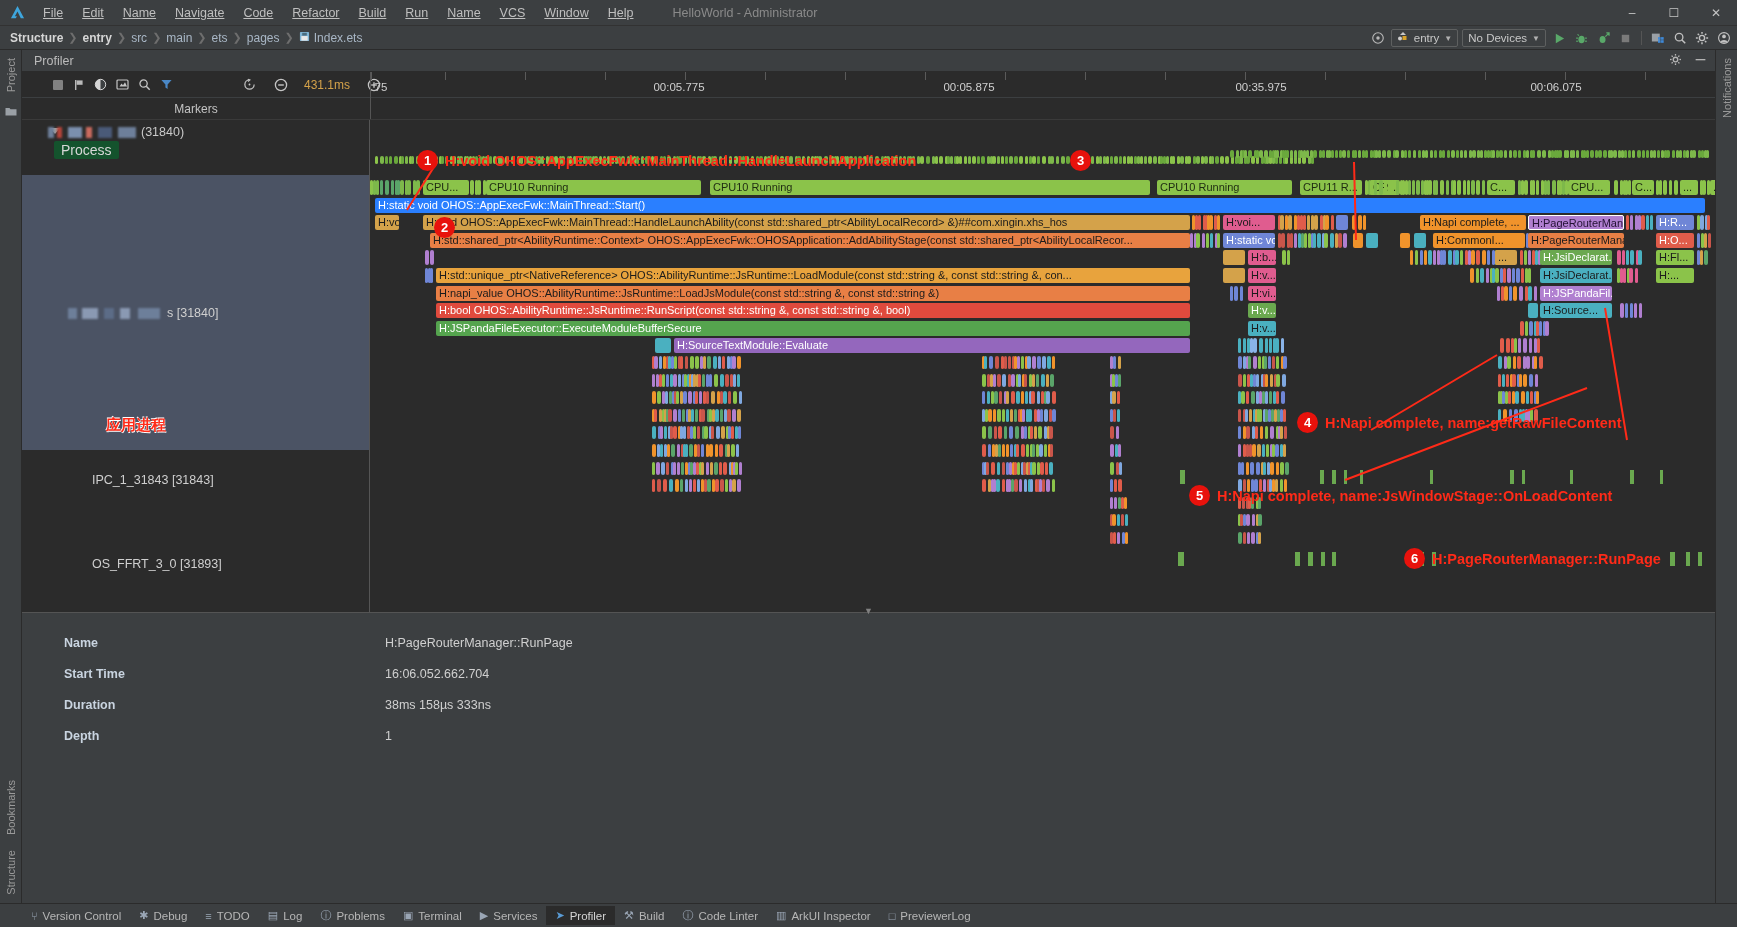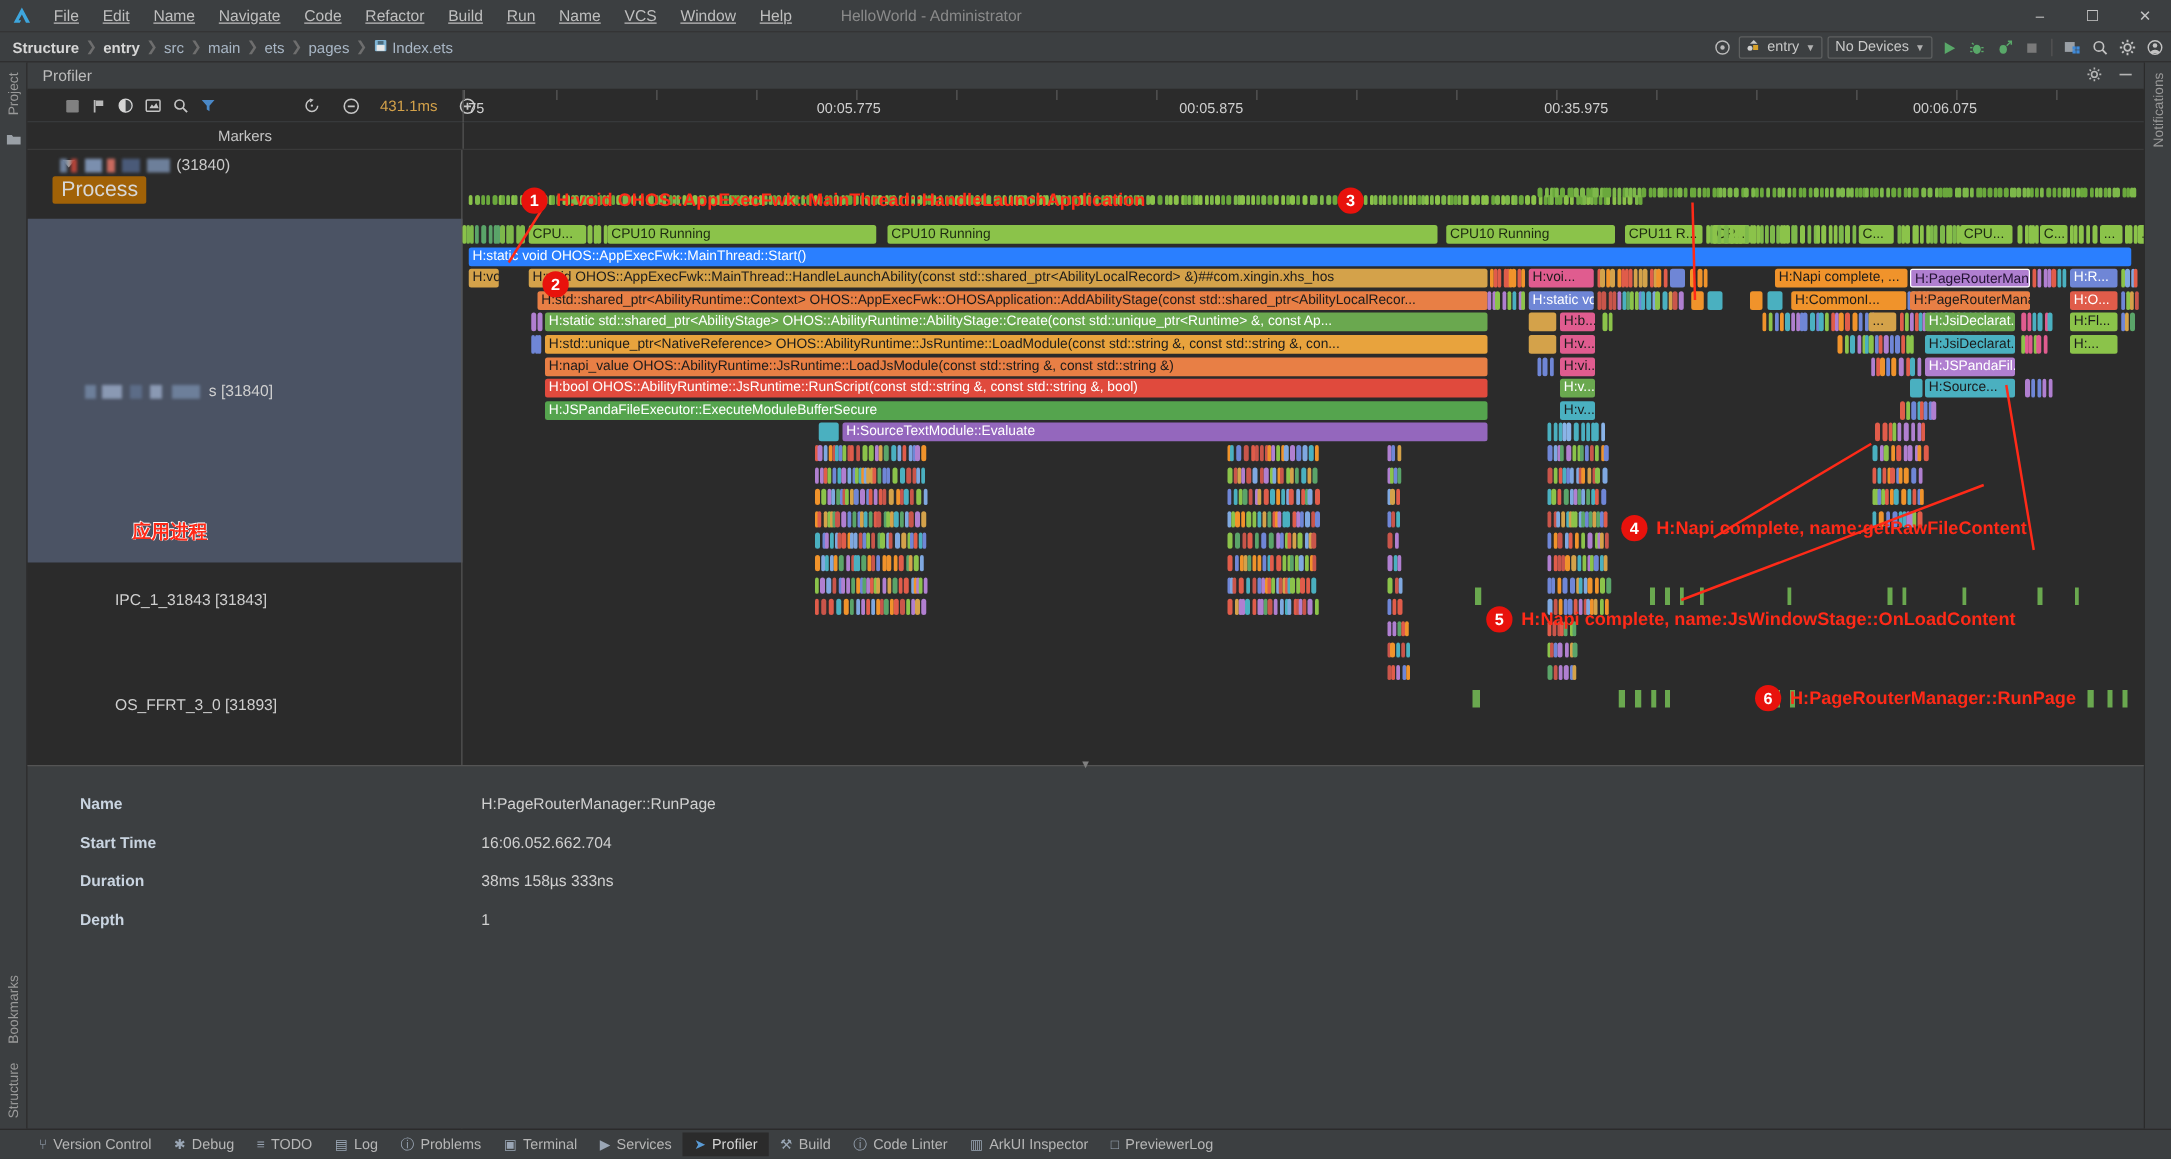--- a/index.html
+++ b/index.html
@@ -124,22 +124,22 @@
   }
   .tri{ position:absolute; left:28px; top:8px; width:0;height:0;
         border-left:5px solid transparent;border-right:5px solid transparent;border-top:6px solid #a0a0a0;}
   .blurname{ display:inline-block; height:11px; width:88px;
       background:
         linear-gradient(90deg,#6d7f9a 0 6px,transparent 6px 9px,#b4443a 9px 14px,transparent 14px 20px,
         #7b8fae 20px 34px,transparent 34px 38px,#c96a5e 38px 44px,transparent 44px 50px,
         #4a5a78 50px 64px,transparent 64px 70px,#6d7f9a 70px 88px);
       filter:blur(1.1px); vertical-align:middle; }
   .proc-tag{
-    position:absolute; left:20px; top:21px; background:#a16207; color:#d7d7d7;
-    font-size:17px; padding:1px 7px; border-radius:2px;
+    position:absolute; left:32px; top:21px; background:#14532d; color:#d7d7d7;
+    font-size:14px; padding:1px 7px; border-radius:2px;
   }
   .cn-label{
     position:absolute; left:84px; top:296px; color:#ff2a18; font-weight:bold; font-size:15px;
     text-shadow:0.6px 0.6px 0 #ffffff, -0.6px -0.6px 0 #ffffff;
   }
   .selbg{ position:absolute; left:0; width:348px; background:#4b5364; }
   .thread-blur{
     position:absolute; left:46px; height:11px; width:92px;
     background:
       linear-gradient(90deg,#6d7f9a 0 9px,transparent 9px 14px,#8a99b3 14px 30px,transparent 30px 36px,
@@ -1044,21 +1044,20 @@
           <div class="blk" style="left: 1159px; top: 112.8px; width: 4px; height: 15px; background: rgb(74, 176, 192);"></div>
           <div class="blk" style="left: 1164px; top: 112.8px; width: 3px; height: 15px; background: rgb(111, 134, 214);"></div>
           <div class="blk" style="left: 1168px; top: 112.8px; width: 1px; height: 15px; background: rgb(74, 176, 192);"></div>
           <div class="blk" style="left: 1171px; top: 112.8px; width: 1px; height: 15px; background: rgb(111, 134, 214);"></div>
           <div class="blk" style="left: 1158px; top: 112.8px; width: 96px; background: rgb(232, 127, 69); color: rgb(27, 27, 27);">H:PageRouterMana...</div>
           <div class="blk" style="left: 1286px; top: 112.8px; width: 38px; background: rgb(224, 92, 74); color: rgb(255, 255, 255);">H:O...</div>
           <div class="blk" style="left: 1327px; top: 112.8px; width: 3px; height: 15px; background: rgb(111, 134, 214);"></div>
           <div class="blk" style="left: 1331px; top: 112.8px; width: 1px; height: 15px; background: rgb(139, 195, 74);"></div>
           <div class="blk" style="left: 1334px; top: 112.8px; width: 3px; height: 15px; background: rgb(212, 162, 74);"></div>
           <div class="blk" style="left: 1338px; top: 112.8px; width: 1px; height: 15px; background: rgb(201, 85, 74);"></div>
-          <div class="blk" style="left: 66px; top: 130.4px; width: 754px; background: rgb(106, 168, 79); color: rgb(255, 255, 255);">H:static std::shared_ptr&lt;AbilityStage&gt; OHOS::AbilityRuntime::AbilityStage::Create(const std::unique_ptr&lt;Runtime&gt; &amp;, const Ap...</div>
           <div class="blk" style="left: 55px; top: 130.4px; width: 4px; height: 15px; background: rgb(176, 127, 208);"></div>
           <div class="blk" style="left: 60px; top: 130.4px; width: 4px; height: 15px; background: rgb(176, 127, 208);"></div>
           <div class="blk" style="left: 853px; top: 130.4px; width: 22px; background: rgb(212, 162, 74); color: rgb(27, 27, 27);"></div>
           <div class="blk" style="left: 878px; top: 130.4px; width: 28px; background: rgb(224, 92, 143); color: rgb(27, 27, 27);">H:b...</div>
           <div class="blk" style="left: 912px; top: 130.4px; width: 4px; height: 15px; background: rgb(139, 195, 74);"></div>
           <div class="blk" style="left: 917px; top: 130.4px; width: 2px; height: 15px; background: rgb(139, 195, 74);"></div>
           <div class="blk" style="left: 1040px; top: 130.4px; width: 3px; height: 15px; background: rgb(240, 147, 43);"></div>
           <div class="blk" style="left: 1045px; top: 130.4px; width: 3px; height: 15px; background: rgb(139, 195, 74);"></div>
           <div class="blk" style="left: 1050px; top: 130.4px; width: 3px; height: 15px; background: rgb(111, 134, 214);"></div>
           <div class="blk" style="left: 1054px; top: 130.4px; width: 2px; height: 15px; background: rgb(240, 147, 43);"></div>

